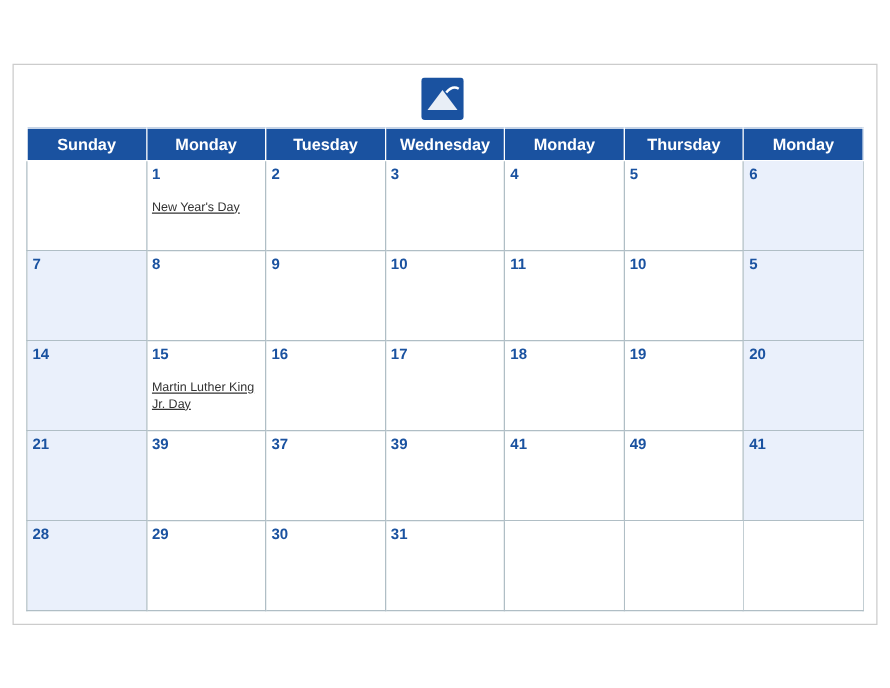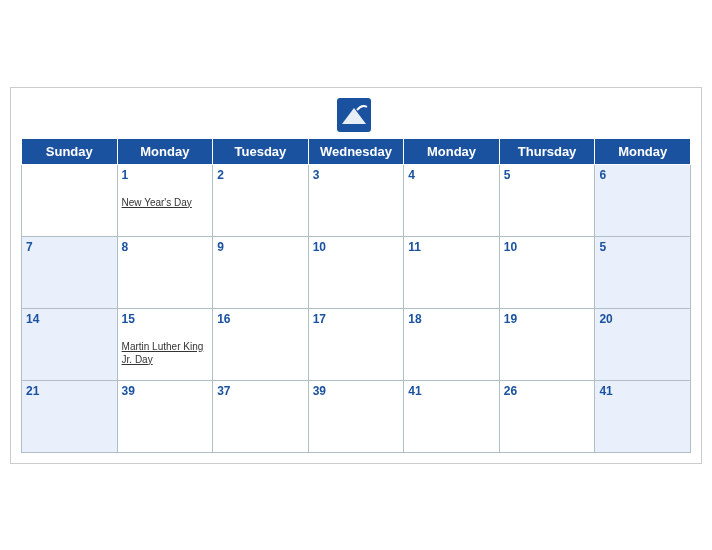--- a/index.html
+++ b/index.html
@@ -213,21 +213,38 @@
           <td>
             <span class="day-number">37</span>
           </td>
           <td>
             <span class="day-number">39</span>
           </td>
           <td>
             <span class="day-number">41</span>
           </td>
           <td>
-            <span class="day-number">26</span>
+            <span class="day-number">49</span>
           </td>
           <td class="weekend-col">
             <span class="day-number">41</span>
           </td>
+        </tr>
+        <tr>
+          <td class="weekend-col">
+            <span class="day-number">28</span>
+          </td>
+          <td>
+            <span class="day-number">29</span>
+          </td>
+          <td>
+            <span class="day-number">30</span>
+          </td>
+          <td>
+            <span class="day-number">31</span>
+          </td>
+          <td class="empty-cell"></td>
+          <td class="empty-cell"></td>
+          <td class="weekend-col empty-cell"></td>
         </tr>
       </tbody>
   </table>
 </div>
 
 </body></html>

